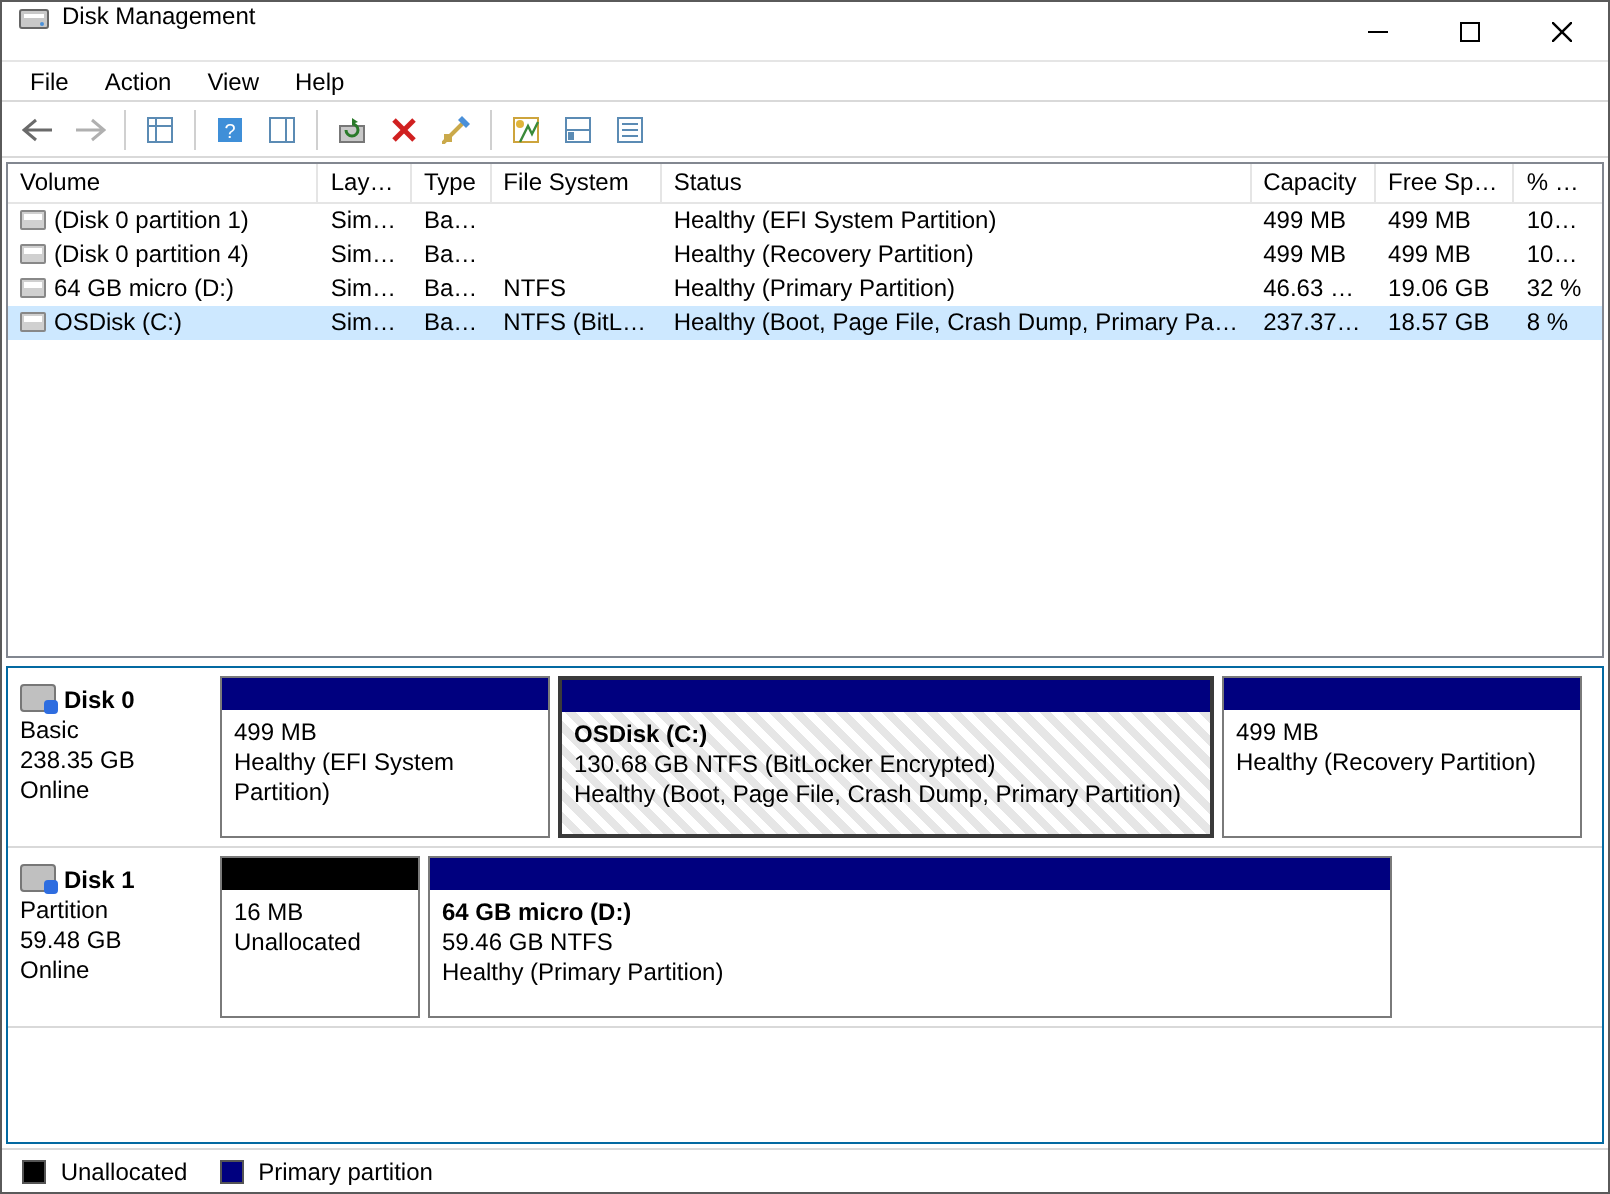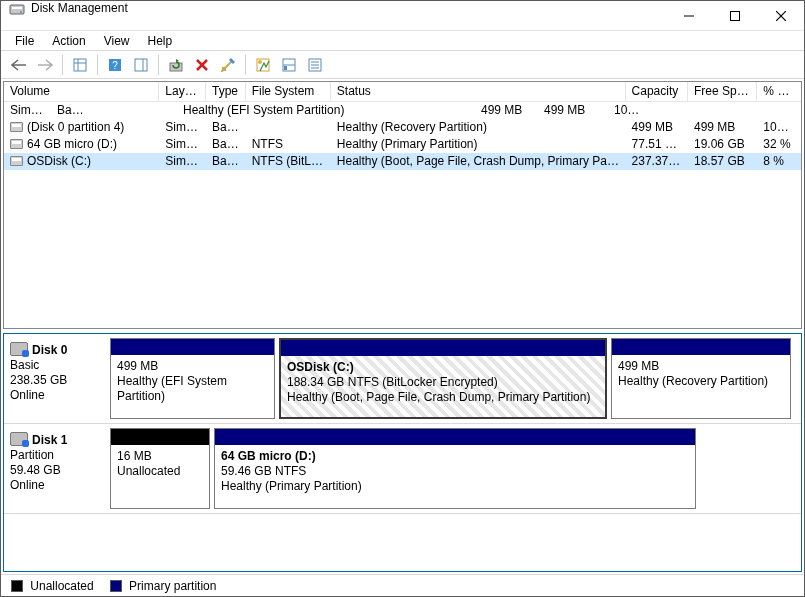--- a/index.html
+++ b/index.html
@@ -345,20 +345,21 @@
     <div class="col c-lay">Layout</div>
     <div class="col c-typ">Type</div>
     <div class="col c-fs">File System</div>
     <div class="col c-sta">Status</div>
     <div class="col c-cap">Capacity</div>
     <div class="col c-free">Free Space</div>
     <div class="col c-pct">% Free</div>
   </div>
   <div class="rows" id="volume-rows">
       <div class="row">
+        <div class="col c-vol"><span class="volicon"></span><span>(Disk 0 partition 1)</span></div>
         <div class="col c-lay">Simple</div>
         <div class="col c-typ">Basic</div>
         <div class="col c-fs"></div>
         <div class="col c-sta">Healthy (EFI System Partition)</div>
         <div class="col c-cap">499 MB</div>
         <div class="col c-free">499 MB</div>
         <div class="col c-pct">100 %</div>
       </div>
       <div class="row">
         <div class="col c-vol"><span class="volicon"></span><span>(Disk 0 partition 4)</span></div>
@@ -369,21 +370,21 @@
         <div class="col c-cap">499 MB</div>
         <div class="col c-free">499 MB</div>
         <div class="col c-pct">100 %</div>
       </div>
       <div class="row">
         <div class="col c-vol"><span class="volicon"></span><span>64 GB micro (D:)</span></div>
         <div class="col c-lay">Simple</div>
         <div class="col c-typ">Basic</div>
         <div class="col c-fs">NTFS</div>
         <div class="col c-sta">Healthy (Primary Partition)</div>
-        <div class="col c-cap">77.51 GB</div>
+        <div class="col c-cap">46.63 GB</div>
         <div class="col c-free">19.06 GB</div>
         <div class="col c-pct">32 %</div>
       </div>
       <div class="row selected">
         <div class="col c-vol"><span class="volicon"></span><span>OSDisk (C:)</span></div>
         <div class="col c-lay">Simple</div>
         <div class="col c-typ">Basic</div>
         <div class="col c-fs">NTFS (BitLo...</div>
         <div class="col c-sta">Healthy (Boot, Page File, Crash Dump, Primary Partition)</div>
         <div class="col c-cap">237.37 GB</div>
@@ -406,21 +407,21 @@
           <div class="stripe"></div>
           <div class="pbody">
             <div>499 MB</div>
             <div>Healthy (EFI System Partition)</div>
           </div>
         </div>
         <div class="part selected" style="width: 328px;">
           <div class="stripe"></div>
           <div class="pbody">
             <div class="pname">OSDisk  (C:)</div>
-            <div>188.34 GB NTFS (BitLocker Encrypted)</div>
+            <div>130.68 GB NTFS (BitLocker Encrypted)</div>
             <div>Healthy (Boot, Page File, Crash Dump, Primary Partition)</div>
           </div>
         </div>
         <div class="part" style="width: 180px;">
           <div class="stripe"></div>
           <div class="pbody">
             <div>499 MB</div>
             <div>Healthy (Recovery Partition)</div>
           </div>
         </div>

